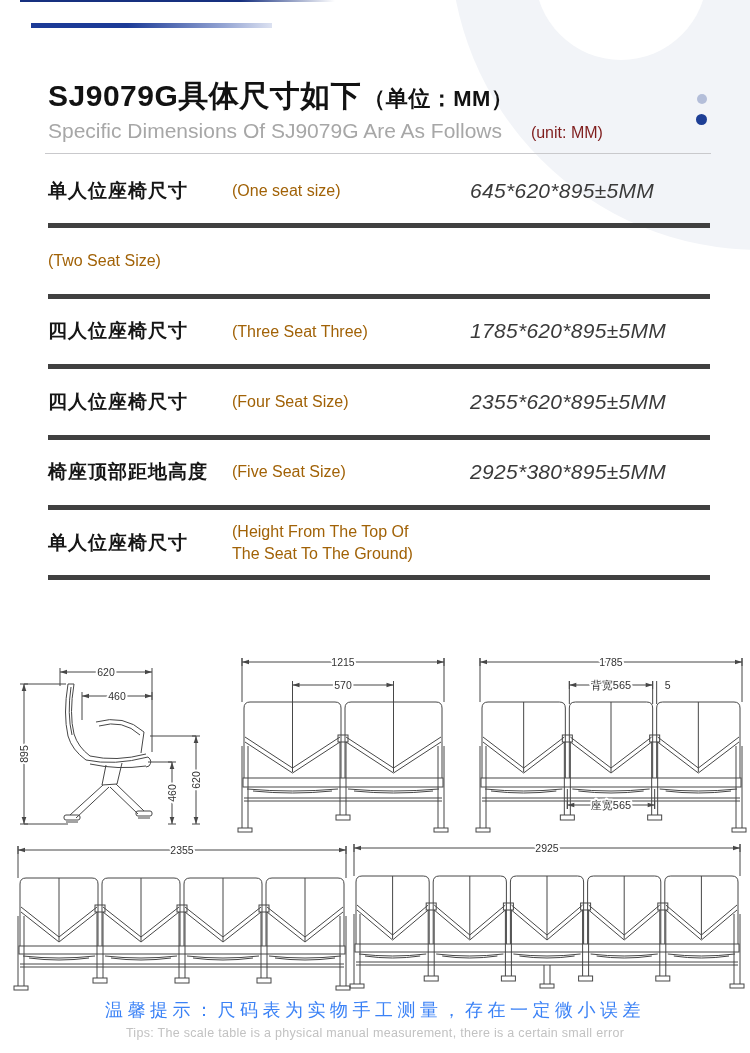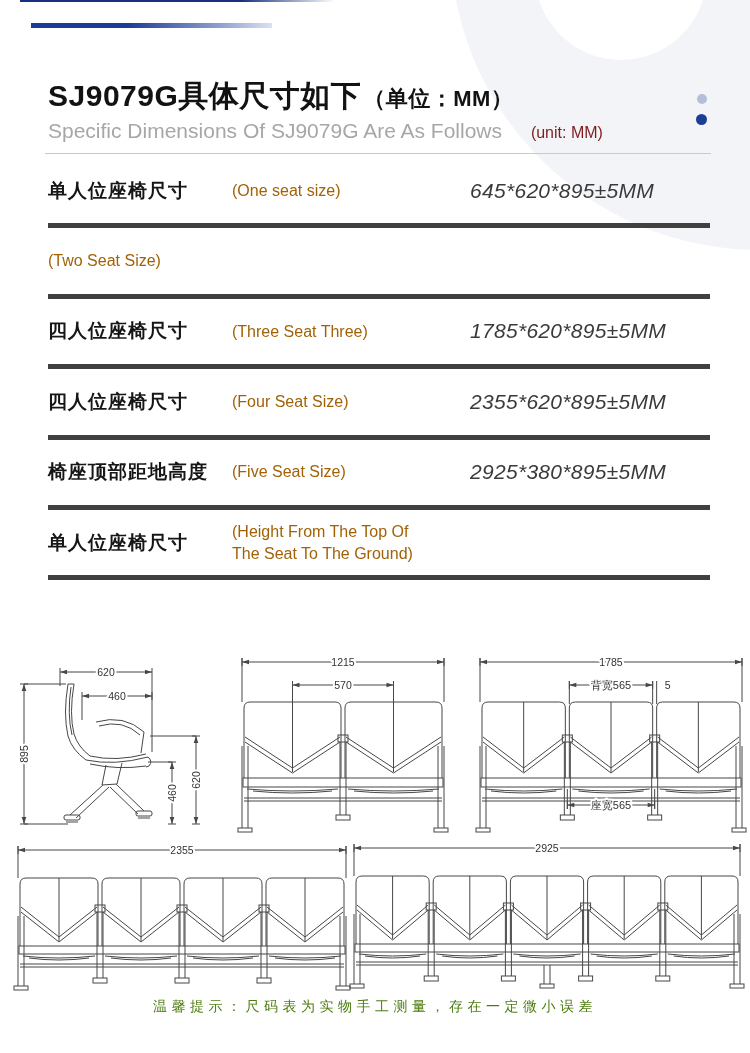--- a/index.html
+++ b/index.html
@@ -29,21 +29,21 @@
   .c-val{flex:1;font-size:21px;color:#3a3a3a;letter-spacing:.3px;font-style:italic;}
 
   svg.draw{position:absolute;stroke:#474747;fill:none;stroke-width:1;}
   #d-side{left:10px;top:658px;}
   #d-two{left:236px;top:652px;}
   #d-three{left:474px;top:652px;}
   #d-four{left:12px;top:838px;}
   #d-five{left:348px;top:836px;}
 
   .tips{position:absolute;left:0;right:0;top:998px;text-align:center;}
-  .tips-cn{margin:0;font-size:14px;color:#4d7c0f;letter-spacing:4.5px;}
+  .tips-cn{margin:0;font-size:18px;color:#3b82f6;letter-spacing:4.5px;}
   .tips-en{margin:4px 0 0;font-size:12.5px;color:#c2c2c2;letter-spacing:.3px;}
 </style>
 </head>
 <body>
 
 <div class="page">
   <div class="bg-outer"></div>
   <div class="bg-cut"></div>
   <div class="top-line"></div>
   <div class="accent-line"></div>
@@ -370,14 +370,15 @@
       <line x1="386" y1="78" x2="386" y2="148"></line>
       <line x1="392" y1="78" x2="392" y2="148"></line>
       <rect x="382" y="148" width="14" height="4" rx="0"></rect>
       <line x1="196" y1="129" x2="196" y2="148"></line>
       <line x1="202" y1="129" x2="202" y2="148"></line>
       <rect x="192" y="148" width="14" height="4" rx="0"></rect>
     </svg>
 
   <div class="tips">
     <p class="tips-cn">温馨提示：尺码表为实物手工测量，存在一定微小误差</p>
+    <p class="tips-en">Tips: The scale table is a physical manual measurement, there is a certain small error</p>
   </div>
 </div>
 
 </body></html>

